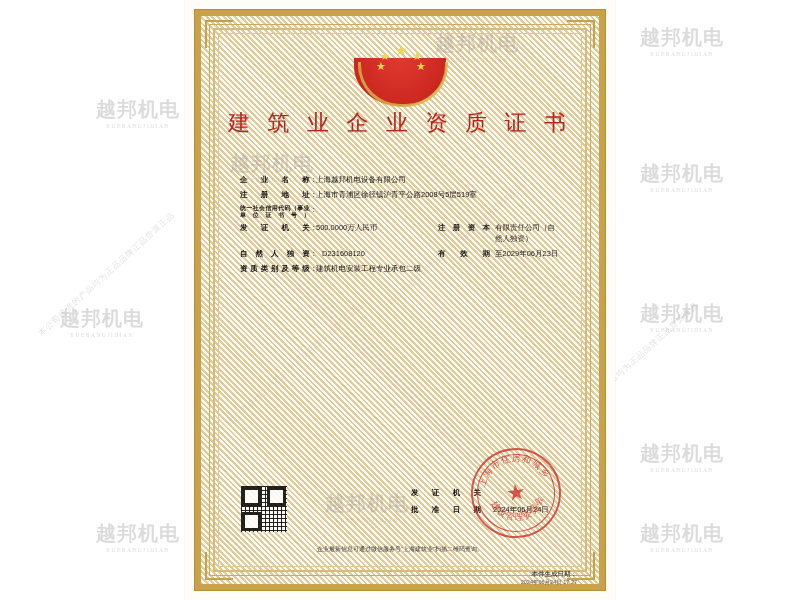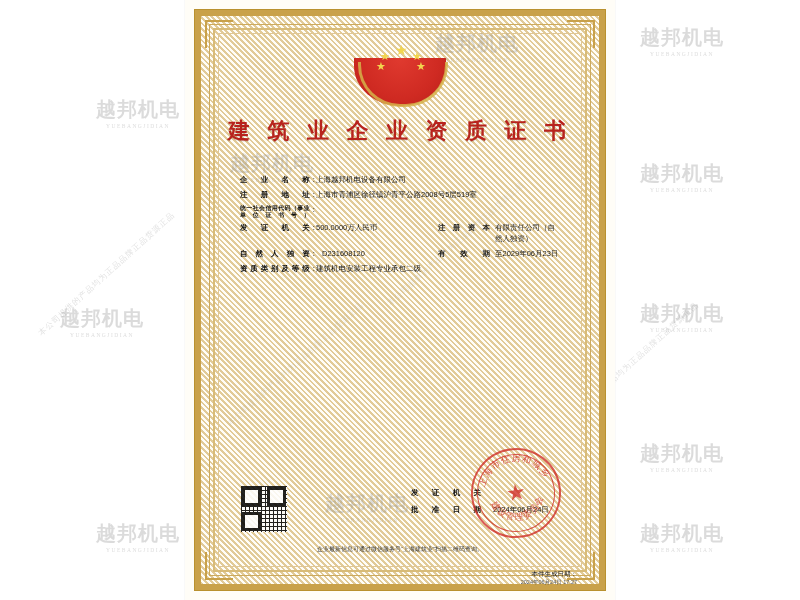--- a/index.html
+++ b/index.html
@@ -68,23 +68,23 @@
     position:absolute;color:#f2d54e;font-size:11px;line-height:11px;
   }
   .emblem .wheat{
     position:absolute;left:4px;top:18px;width:84px;height:42px;
     border:3px solid #d6b24a;border-top:none;border-radius:0 0 42px 42px;
     opacity:.85;
   }
 
   
   .title{
-    position:absolute;left:0;right:0;top:116px;text-align:center;
+    position:absolute;left:0;right:0;top:108px;text-align:center;
     font-family:"Liberation Serif",serif;
-    font-size:22px;font-weight:bold;letter-spacing:6px;
+    font-size:22px;font-weight:normal;letter-spacing:6px;
     color:#b8231d;
     text-shadow:0 1px 0 rgba(0,0,0,.12);
   }
 
   
   .fields{
     position:absolute;left:55px;top:175px;width:320px;
     font-size:7.5px;color:#1d1d1d;line-height:1.35;
   }
   .frow{display:flex;align-items:flex-start;margin-bottom:5px;}

